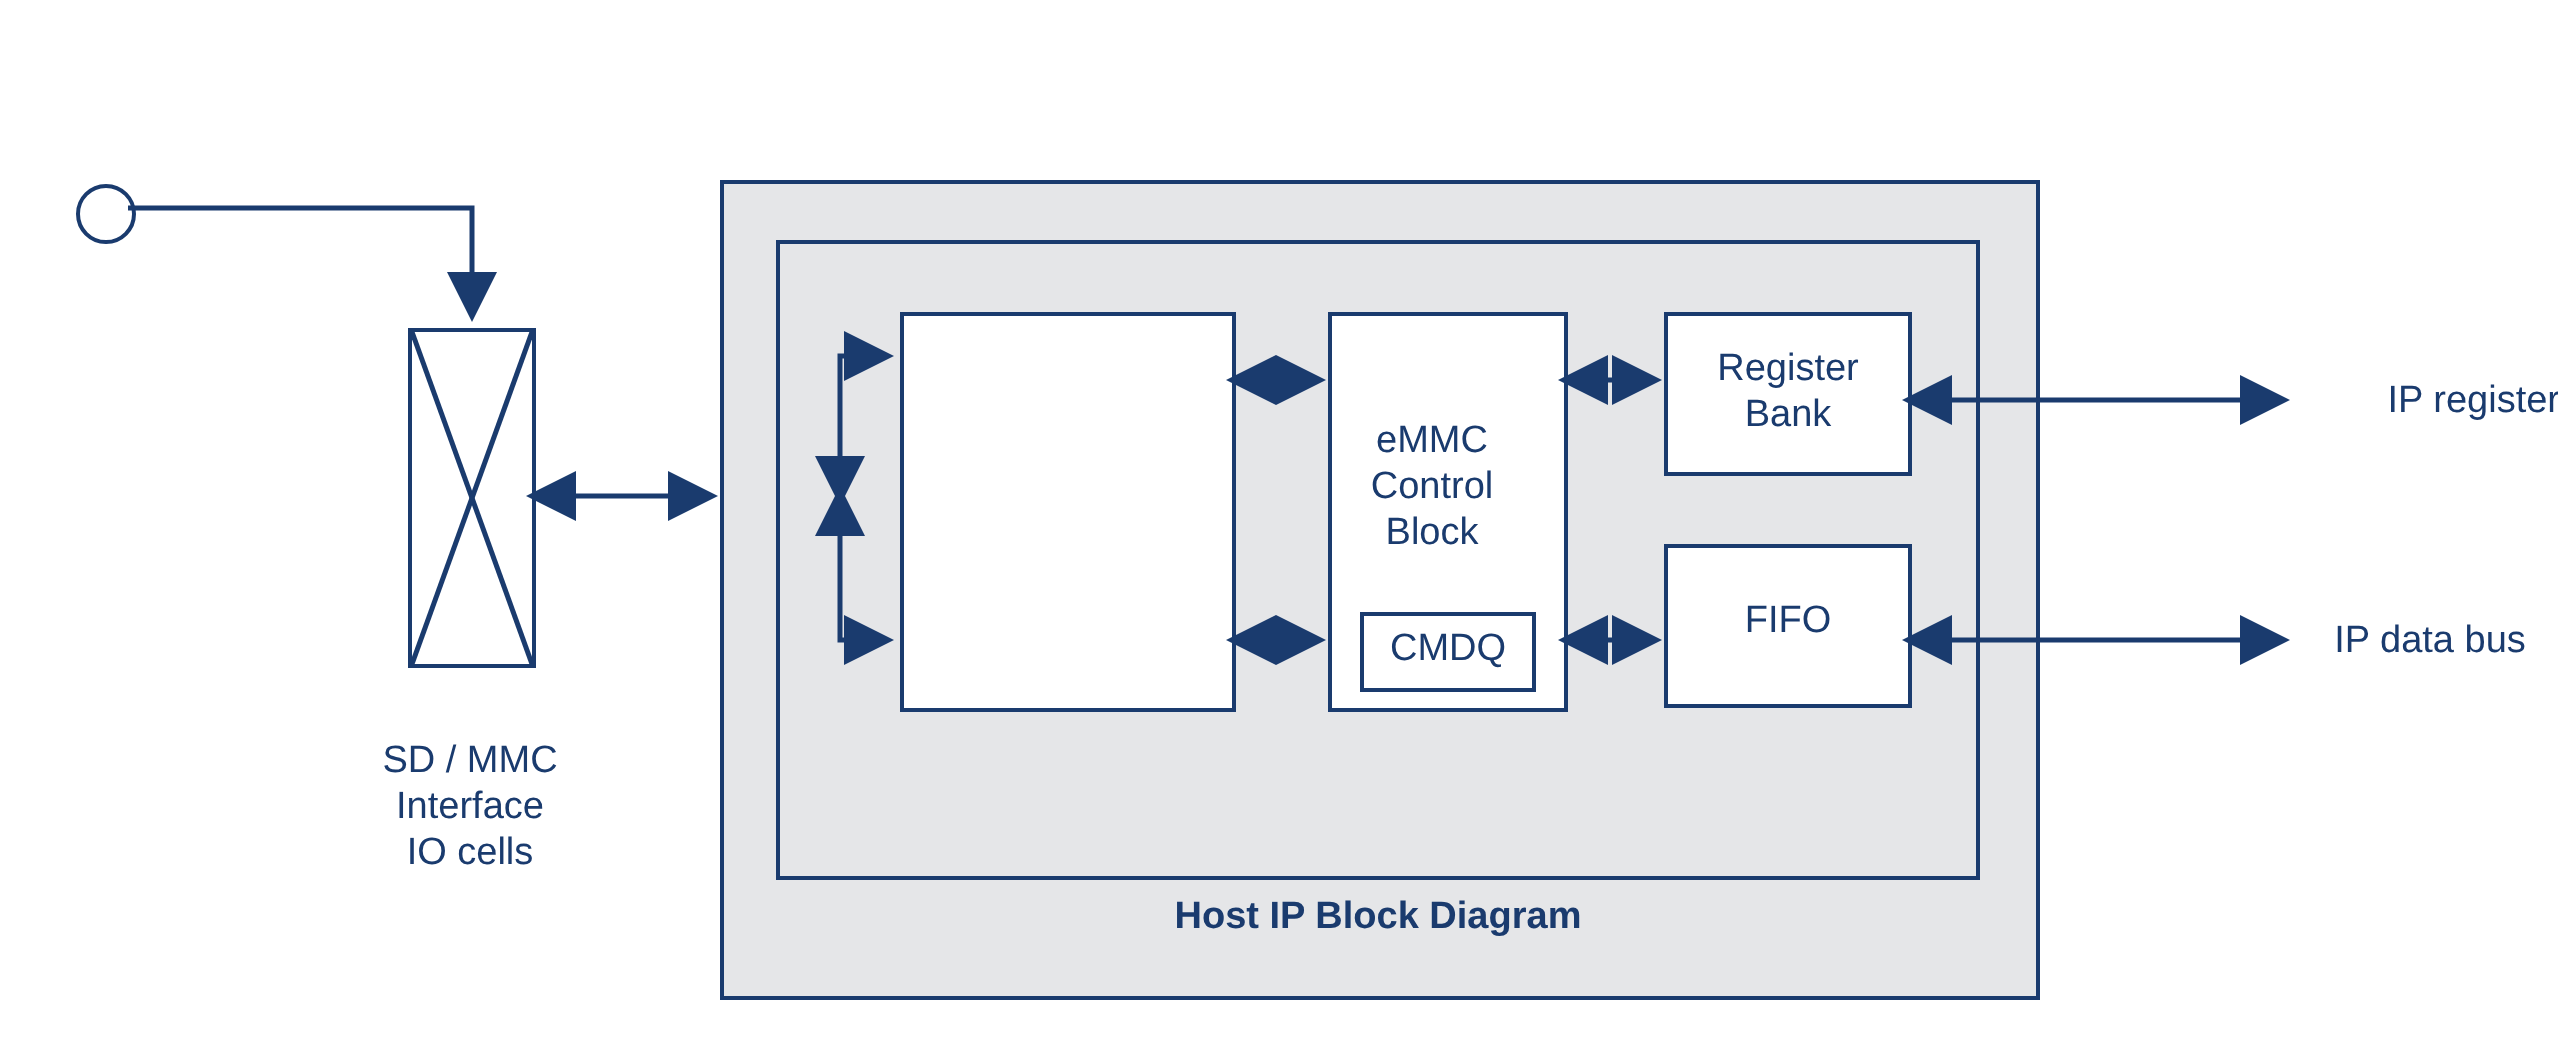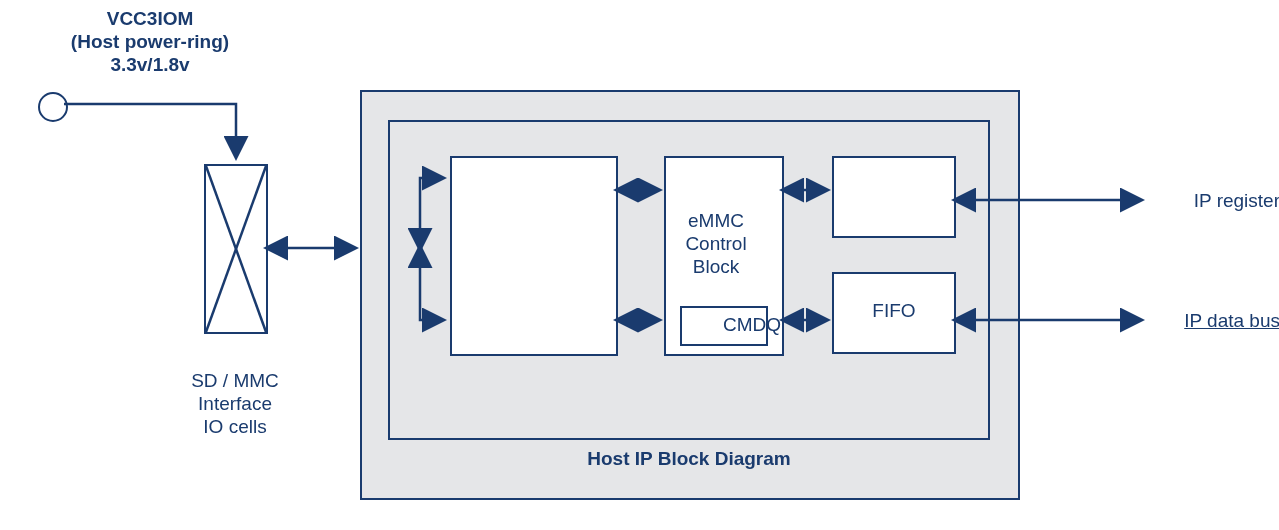--- a/index.html
+++ b/index.html
@@ -52,25 +52,20 @@
   }
   svg.conn polygon {
     fill: #1a3b6e;
   }
 </style>
 </head>
 <body>
 
 <div class="canvas">
 
-  <div class="text bold" style="left:50px; top:8px; width:200px;">
-    <span>VCC3IOM</span><br>
-    <span>(Host power-ring)</span><br>
-    <span>3.3v/1.8v</span>
-  </div>
 
   <div class="circle" style="left:38px; top:92px; width:26px; height:26px;"></div>
 
   <div class="box fill-white" style="left:204px; top:164px; width:64px; height:170px;">
     <svg width="60" height="166" style="display:block;">
       <line x1="0" y1="0" x2="60" y2="166" stroke="#1a3b6e" stroke-width="2.5"></line>
       <line x1="60" y1="0" x2="0" y2="166" stroke="#1a3b6e" stroke-width="2.5"></line>
     </svg>
   </div>
   <div class="text" style="left:170px; top:370px; width:130px;">
@@ -84,31 +79,33 @@
   <div class="box" style="left:388px; top:120px; width:602px; height:320px; border-color:#1a3b6e; background:transparent;"></div>
 
   <div class="box fill-white" style="left:450px; top:156px; width:168px; height:200px;"></div>
 
   <div class="box fill-white" style="left:664px; top:156px; width:120px; height:200px;"></div>
   <div class="text" style="left:664px; top:210px; width:104px; white-space:pre-line;">eMMC
 Control
 Block</div>
 
   <div class="box fill-white" style="left:680px; top:306px; width:88px; height:40px;"></div>
-  <div class="text" style="left:680px; top:314px; width:88px;padding-left:28px;">CMDQ</div>
+  <div class="text" style="left:680px; top:314px; width:88px;">CMDQ</div>
 
   <div class="box fill-white" style="left:832px; top:156px; width:124px; height:82px;"></div>
+  <div class="text" style="left:832px; top:174px; width:124px; white-space:pre-line;">Register
+Bank</div>
 
   <div class="box fill-white" style="left:832px; top:272px; width:124px; height:82px;"></div>
   <div class="text" style="left:832px; top:300px; width:124px;">FIFO</div>
 
   <div class="text bold" style="left:388px; top:448px; width:602px;">Host IP Block Diagram</div>
 
   <div class="text" style="left:1150px; top:190px; width:130px; text-align:right;">IP register</div>
-  <div class="text" style="left:1150px; top:310px; width:130px; text-align:right;text-decoration:underline;">IP data bus</div>
+  <div class="text" style="left:1150px; top:310px; width:130px; text-align:center;">IP data bus</div>
 
   <svg class="conn">
     <defs>
 
       <marker id="ah" markerWidth="10" markerHeight="10" refX="8" refY="5" orient="auto">
         <polygon points="0,0 10,5 0,10"></polygon>
       </marker>
 
       <marker id="ahs" markerWidth="10" markerHeight="10" refX="2" refY="5" orient="auto">
         <polygon points="10,0 0,5 10,10"></polygon>

